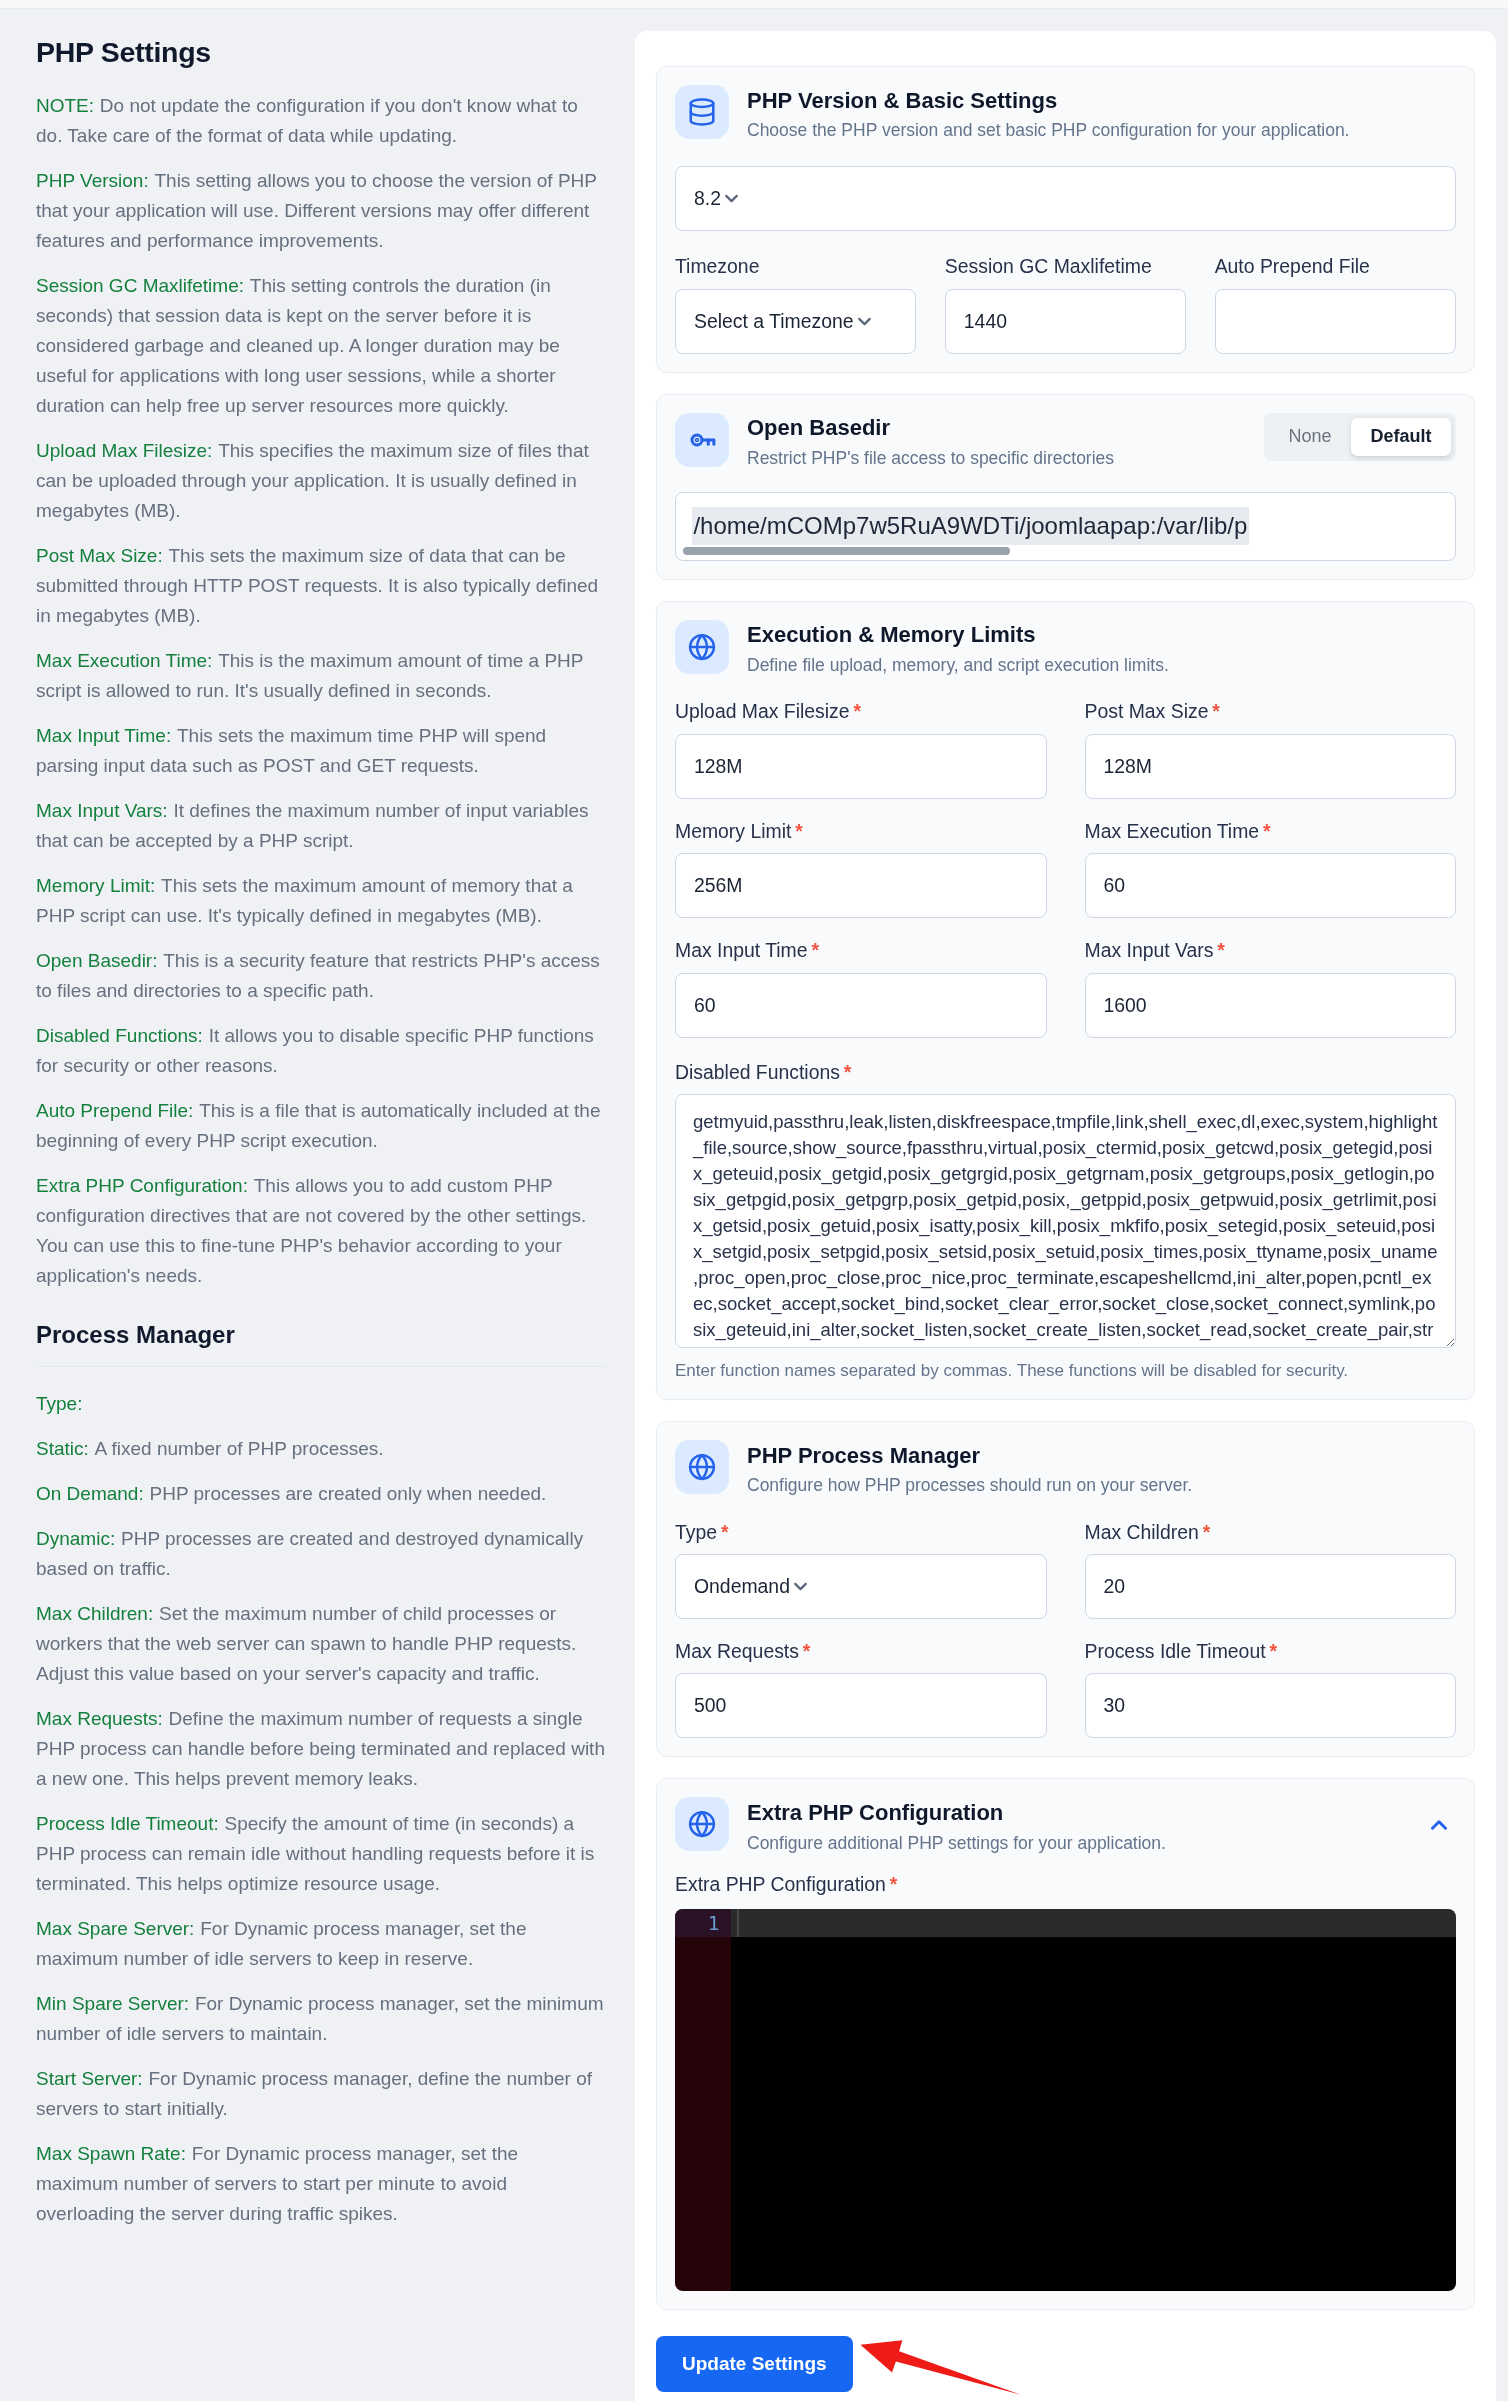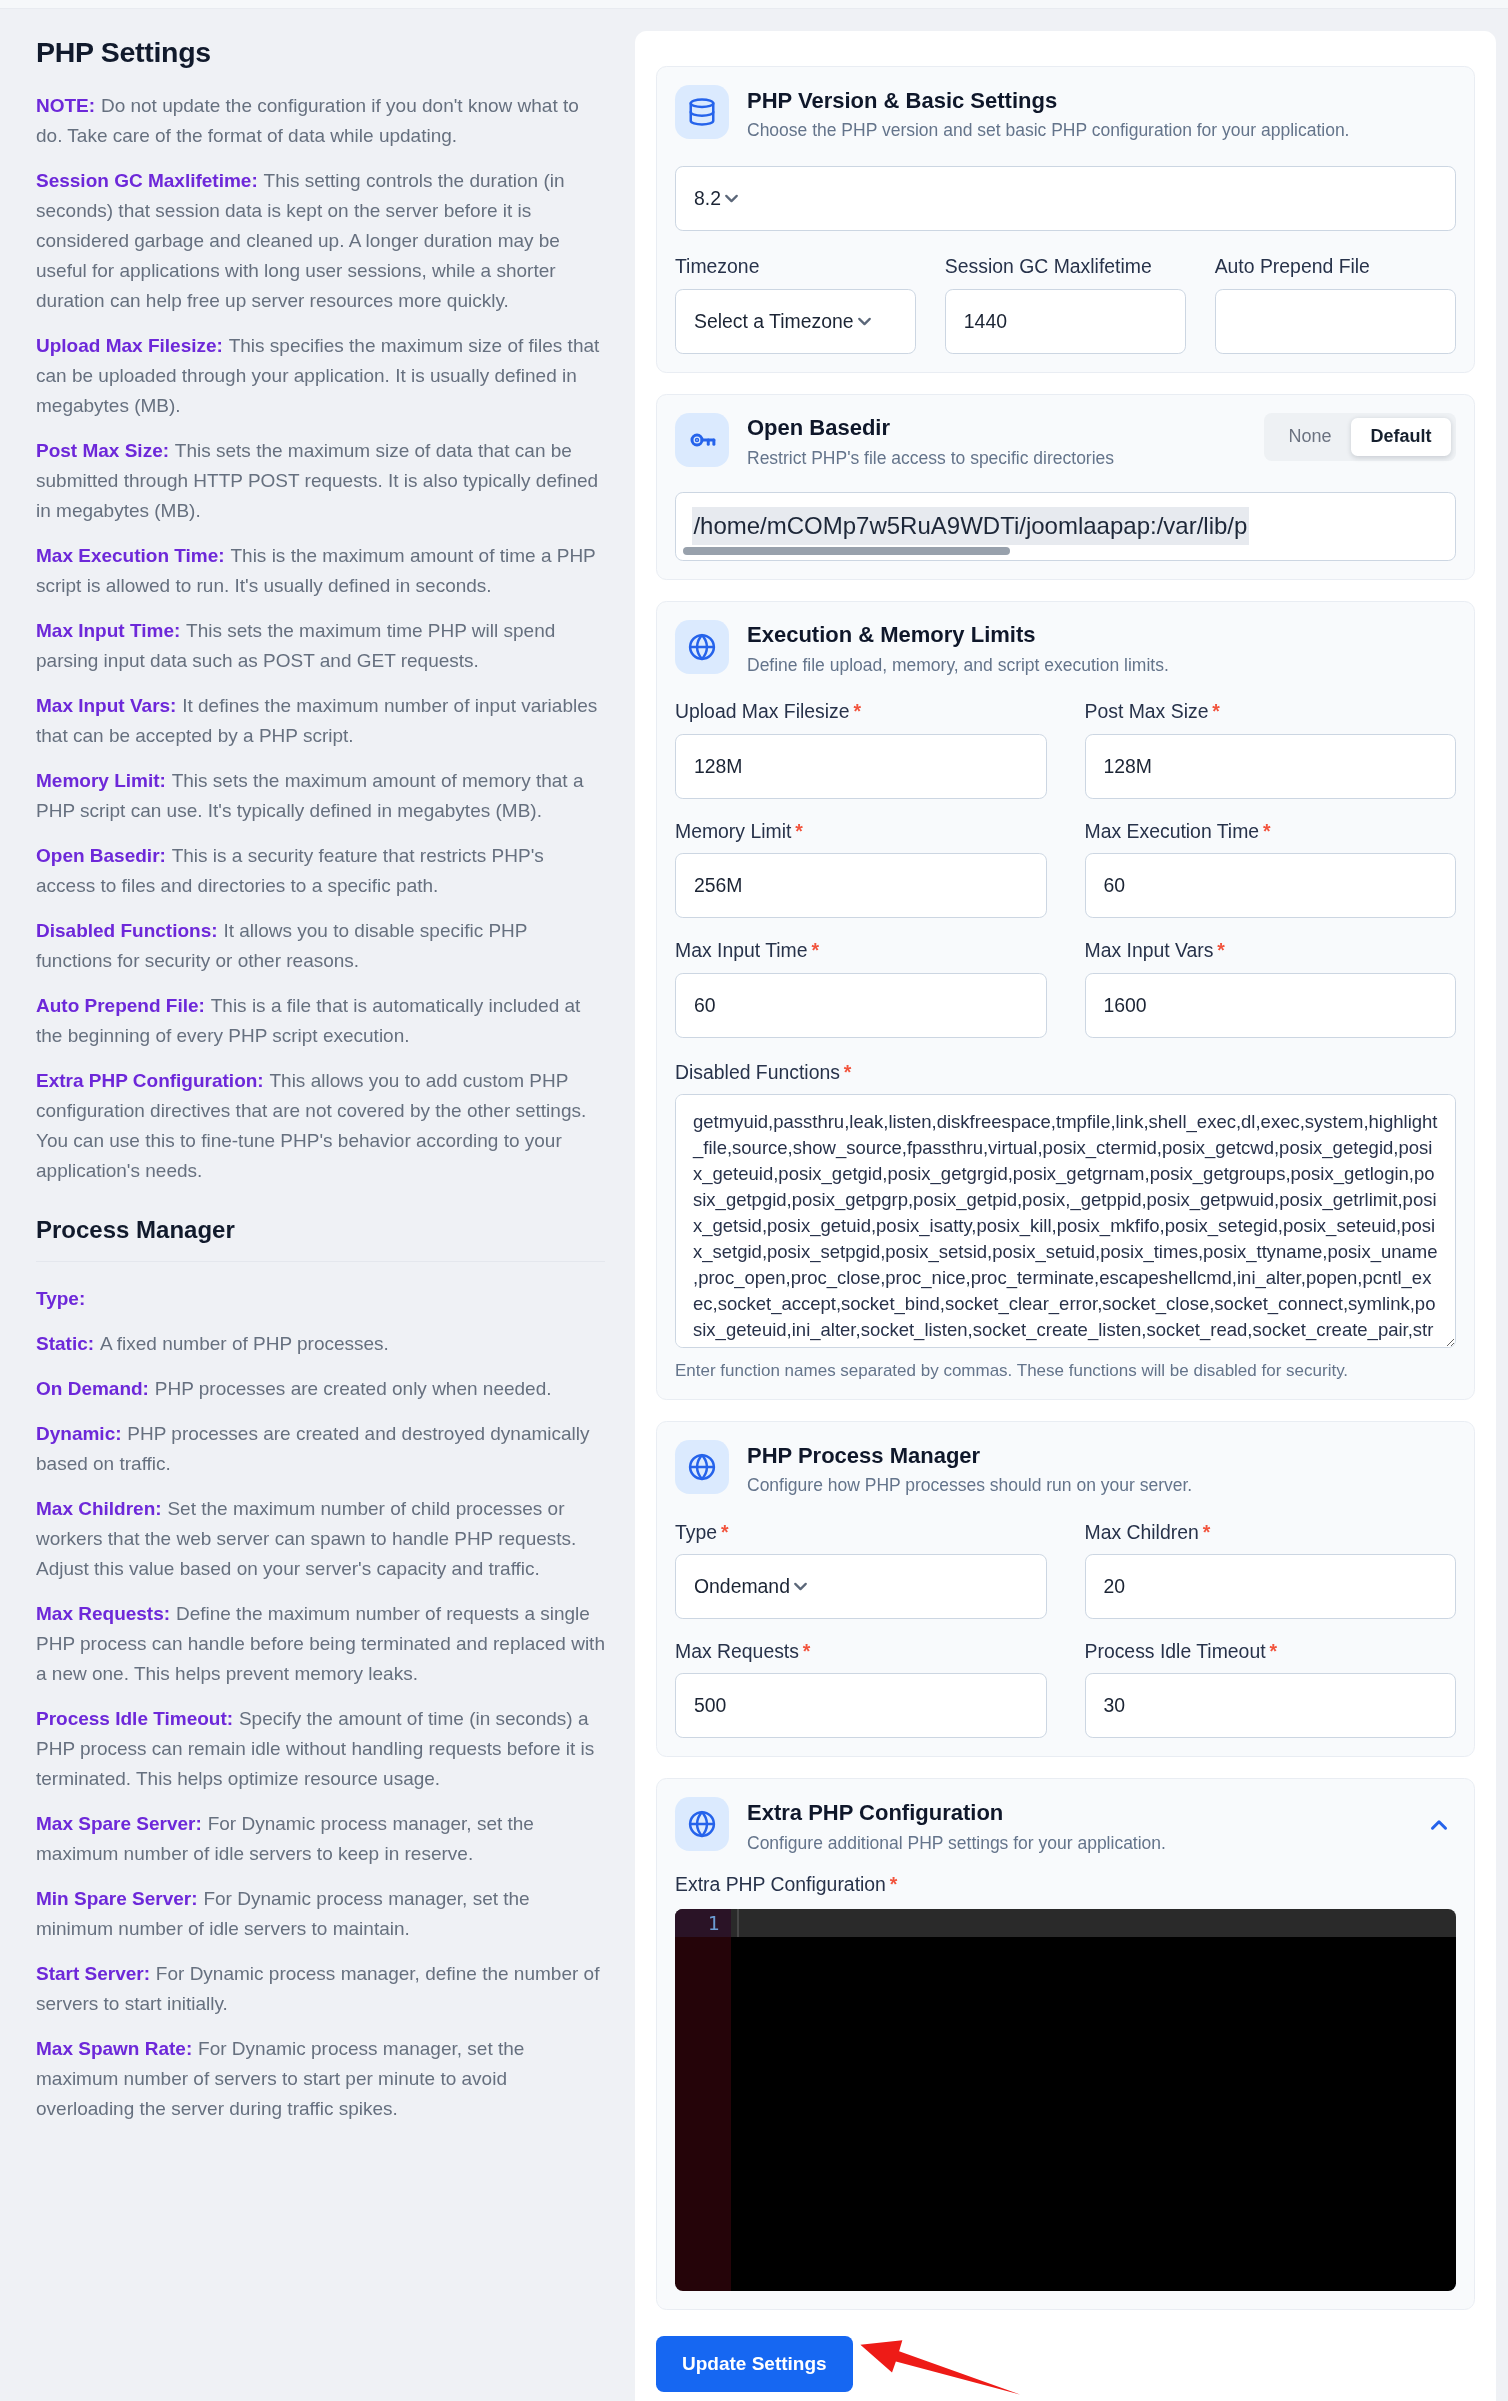--- a/index.html
+++ b/index.html
@@ -8,21 +8,21 @@
     background:#eff1f5;
     font-family:"Liberation Sans","DejaVu Sans",sans-serif;
     -webkit-font-smoothing:antialiased;
   }
   .topstrip{position:absolute;top:0;left:0;right:0;height:7.8px;background:#f6f8fa;border-bottom:0.6px solid #e8ebf0}
 
   
   .docs{position:absolute;left:36px;top:36px;width:569px}
   .docs h1{font-size:28.5px;font-weight:700;color:#111a2c;margin:0 0 22px;letter-spacing:-0.3px}
   .docs p{font-size:19px;line-height:30px;color:#66707f;margin:0 0 15px}
-  .docs p b{color:#6d28d9;font-weight:700;margin-right:5.8px}
+  .docs p b{color:#15803d;font-weight:400;margin-right:5.8px}
   .docs h2{font-size:24px;font-weight:700;color:#111a2c;margin:30px 0 22px;padding-bottom:17px;border-bottom:1.3px solid #e4e7ed}
 
   
   .panel{position:absolute;left:635px;top:31px;width:861px;min-height:2330px;background:#ffffff;border-radius:11.7px;box-sizing:border-box;padding:35px 21px}
   .card{background:#f8fafc;border:1.3px solid #e9edf3;border-radius:10.4px;padding:18px;margin-bottom:21px}
   .card-head{display:flex;align-items:flex-start;gap:18px}
   .icon-box{width:54px;height:54px;border-radius:14.2px;background:#dbeafe;display:flex;align-items:center;justify-content:center;flex:none}
   .icon-box svg{width:30px;height:30px;stroke:#2563eb;fill:none;stroke-width:2;stroke-linecap:round;stroke-linejoin:round}
   .head-text{padding-top:1.3px}
   .c-title{font-size:22px;font-weight:700;color:#0f172a;margin:1.3px 0 6.5px}
@@ -74,20 +74,21 @@
 
 <div class="topstrip"></div>
 
 <div class="docs">
   <h1>PHP Settings</h1>
 
   <div>
 
       <p><b>NOTE:</b><span>Do not update the configuration if you don't know what to do. Take care of the format of data while updating.</span></p>
 
+      <p><b>PHP Version:</b><span>This setting allows you to choose the version of PHP that your application will use. Different versions may offer different features and performance improvements.</span></p>
 
       <p><b>Session GC Maxlifetime:</b><span>This setting controls the duration (in seconds) that session data is kept on the server before it is considered garbage and cleaned up. A longer duration may be useful for applications with long user sessions, while a shorter duration can help free up server resources more quickly.</span></p>
 
       <p><b>Upload Max Filesize:</b><span>This specifies the maximum size of files that can be uploaded through your application. It is usually defined in megabytes (MB).</span></p>
 
       <p><b>Post Max Size:</b><span>This sets the maximum size of data that can be submitted through HTTP POST requests. It is also typically defined in megabytes (MB).</span></p>
 
       <p><b>Max Execution Time:</b><span>This is the maximum amount of time a PHP script is allowed to run. It's usually defined in seconds.</span></p>
 
       <p><b>Max Input Time:</b><span>This sets the maximum time PHP will spend parsing input data such as POST and GET requests.</span></p>

